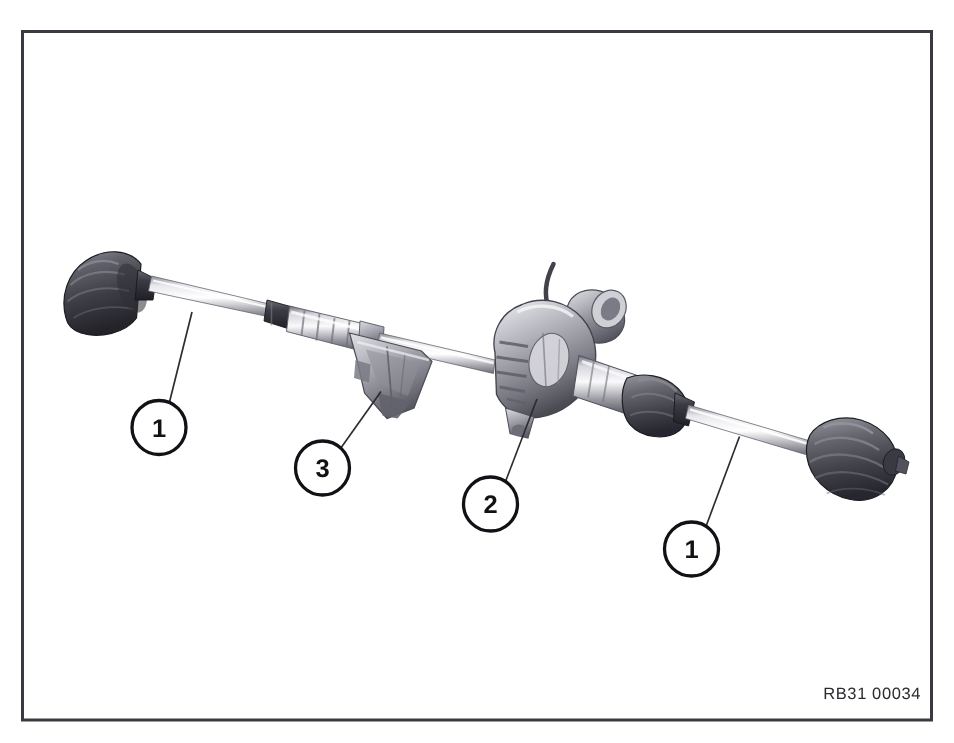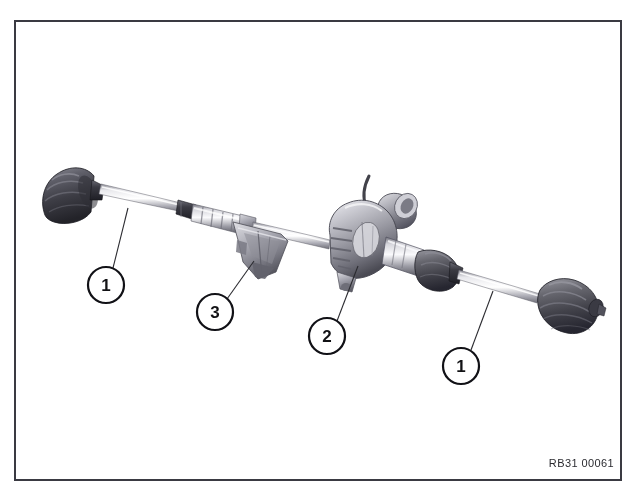--- a/index.html
+++ b/index.html
@@ -262,15 +262,15 @@
       <circle cx="327" cy="336" r="18" fill="#ffffff" stroke="#111116" stroke-width="2.2"></circle>
       <text class="callout-number" x="327" y="342" text-anchor="middle">2</text>
     </g>
 
     <g>
       <circle cx="461" cy="366" r="18" fill="#ffffff" stroke="#111116" stroke-width="2.2"></circle>
       <text class="callout-number" x="461" y="372" text-anchor="middle">1</text>
     </g>
   </svg>
 
-  <div id="diagram-id">RB31 00061</div>
+  <div id="diagram-id">RB31 00034</div>
 
 </div>
 
 </body></html>

